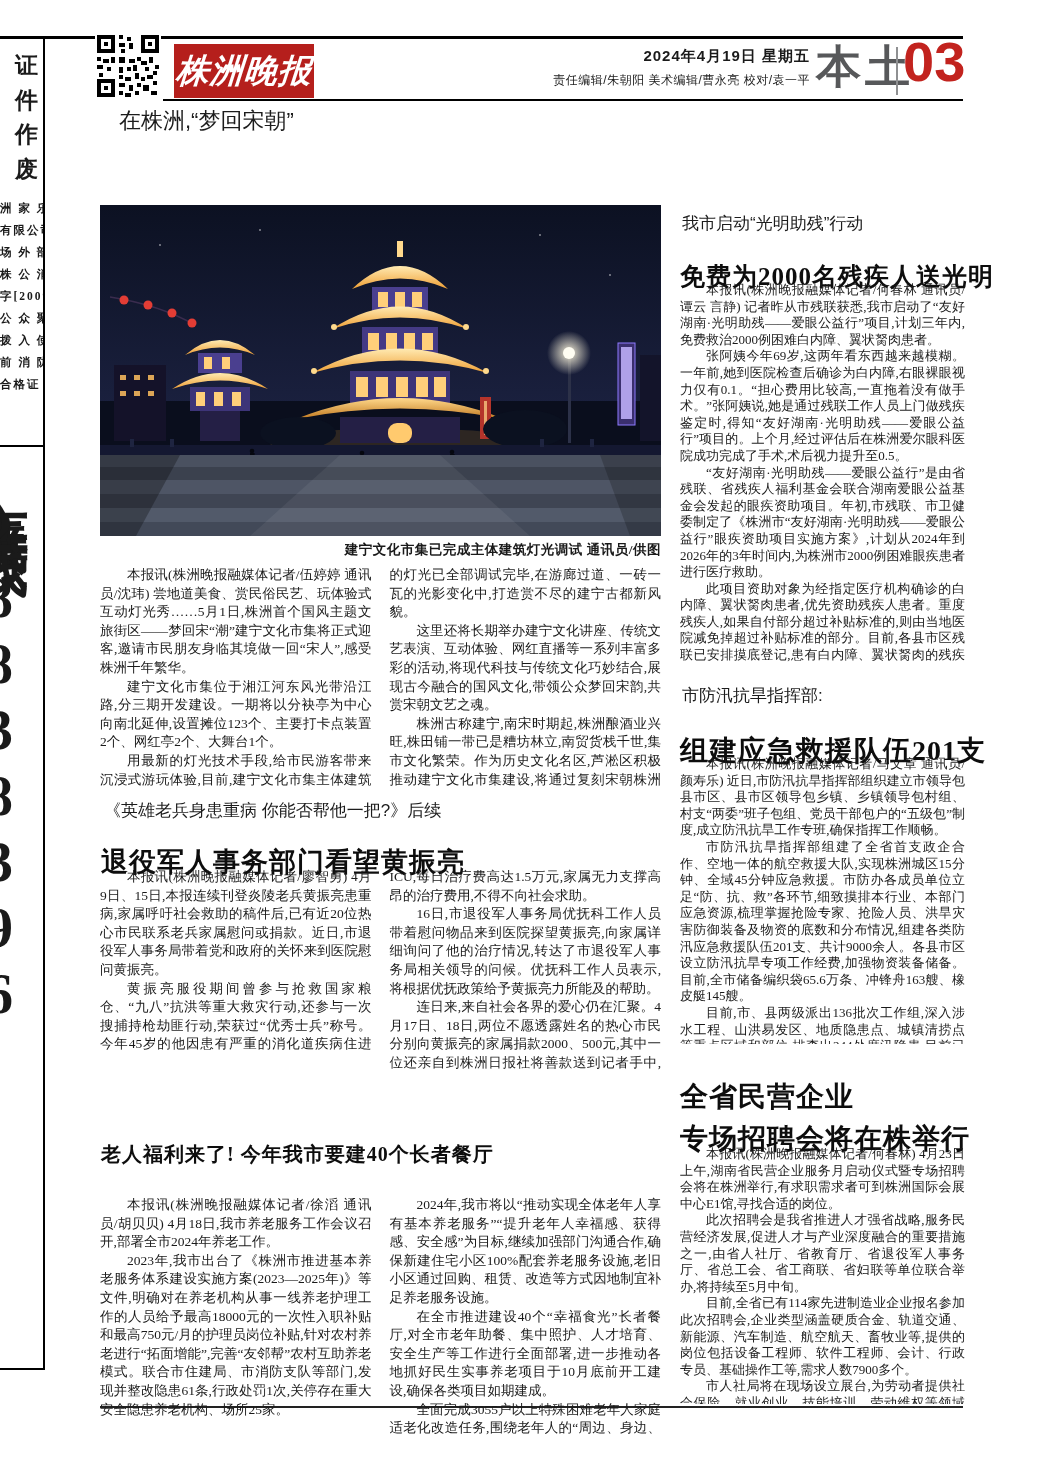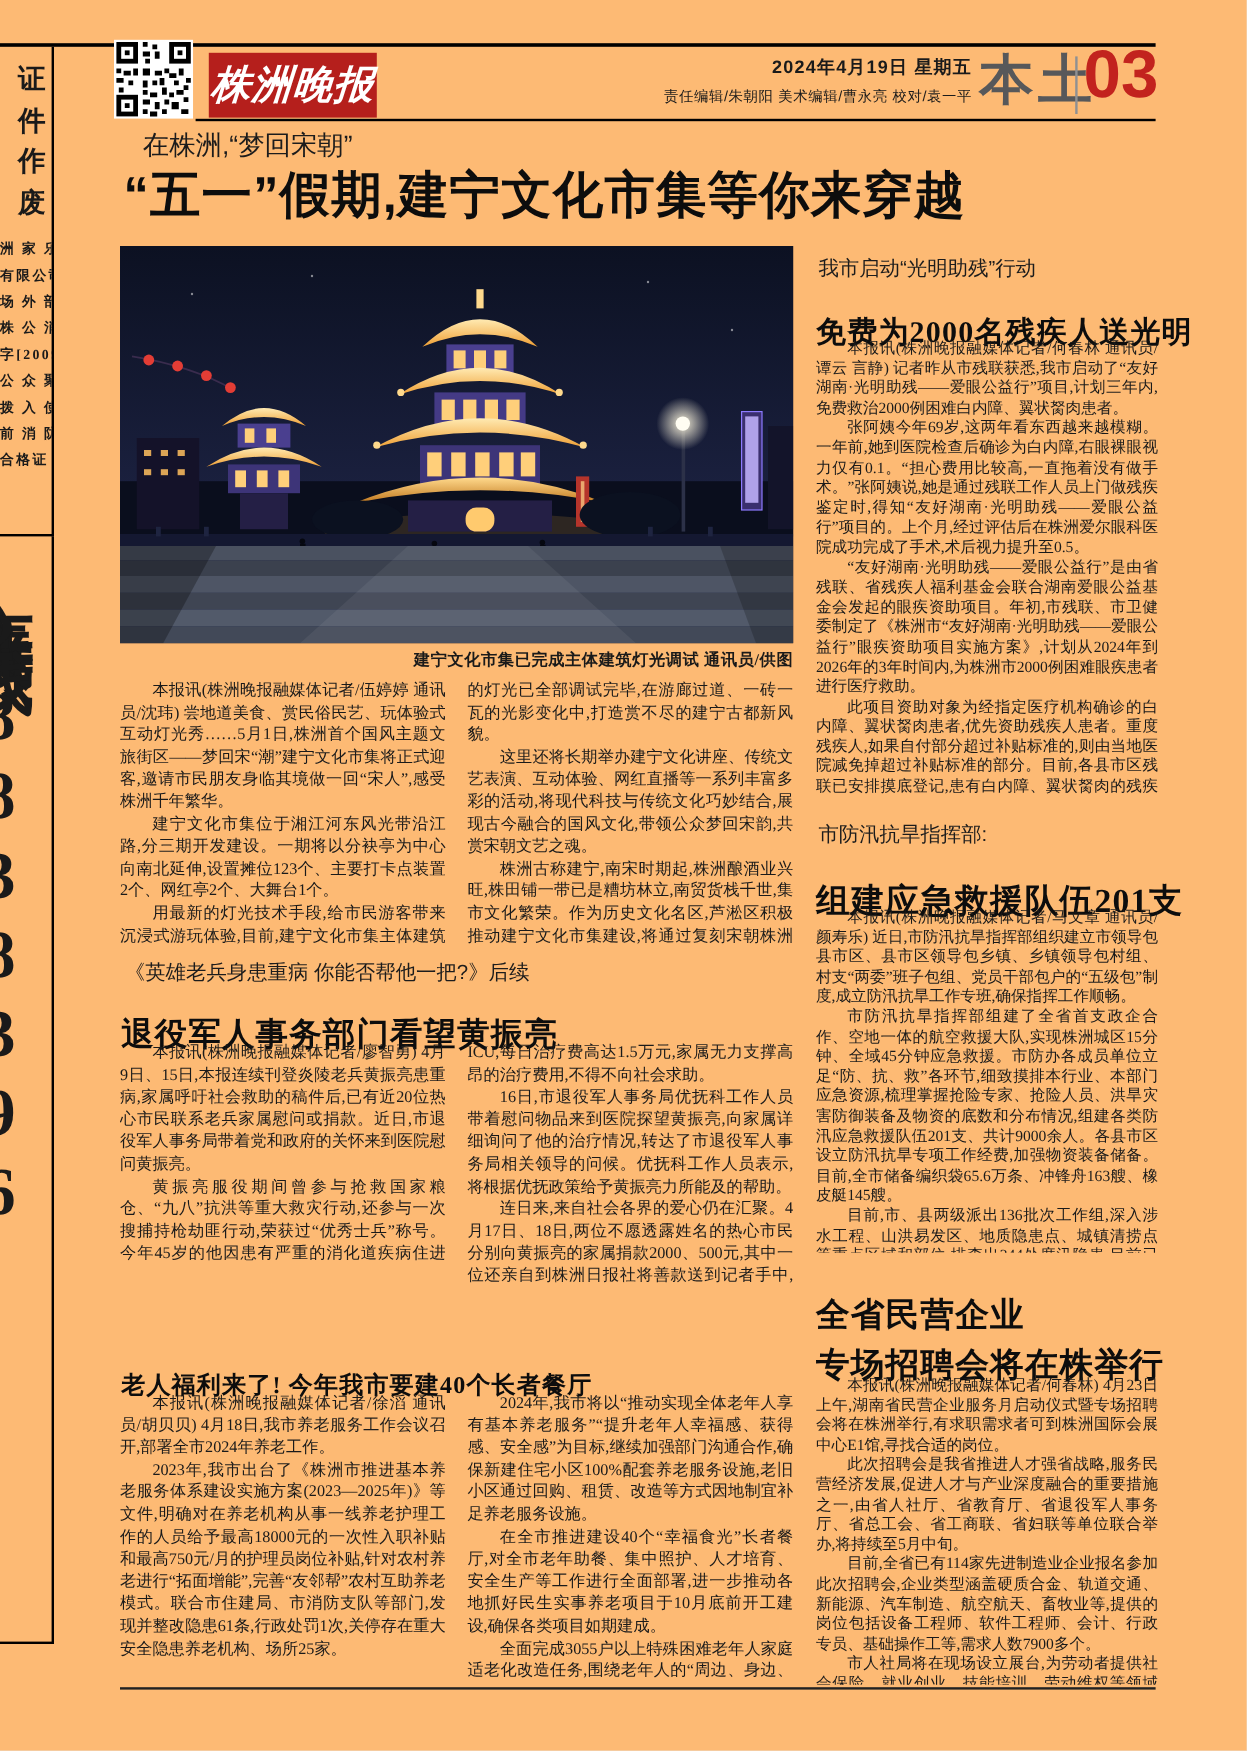--- a/index.html
+++ b/index.html
@@ -1,19 +1,19 @@
 <!DOCTYPE html>
 <html><head>
 <meta charset="utf-8">
 <style>
   * { margin:0; padding:0; box-sizing:border-box; }
   html,body { background:#e8e8e8; }
   #page {
     position:relative; width:1039px; height:1459px; margin:0 auto;
-    background:#fdba74; overflow:hidden;
+    background:#ffffff; overflow:hidden;
     font-family:"Liberation Serif","DejaVu Serif",serif; color:#1a1a1a;
   }
   .abs { position:absolute; }
 
   
   .top-rule   { left:0;   top:36px;   width:963px; height:3px; background:#000; }
   .header-rule{ left:163px; top:99px; width:800px; height:2px; background:#000; }
   .bottom-rule{ left:100px; top:1406px; width:863px; height:2px; background:#222; }
 
   
@@ -81,21 +81,21 @@
 
   
   .body-txt { text-align:justify; overflow:hidden; }
   .body-txt p { text-indent:2em; }
   .two-col { column-count:2; column-gap:18px; column-fill:auto; }
   .left-body  { font-size:13.5px; line-height:18.6px; }
   .right-body { font-size:13px;   line-height:16.6px; }
 
   .lead-body  { left:100px; top:566px;  width:561px; height:226px; }
   .vet-body   { left:100px; top:868px;  width:561px; height:220px; }
-  .elder-body { left:100px; top:1160px; width:561px; height:243px;font-family:Liberation Serif, serif; }
+  .elder-body { left:100px; top:1196px; width:561px; height:243px;font-family:Liberation Serif, serif; }
   .eye-body   { left:680px; top:282px;  width:285px; height:380px; }
   .flood-body { left:680px; top:756px;  width:285px; height:288px; }
   .job-body   { left:680px; top:1146px; width:285px; height:258px; }
 
   
   .photo { left:100px; top:205px; width:561px; height:331px; background:#10152a; }
   .photo svg { display:block; width:100%; height:100%; }
   .photo-caption {
     left:100px; top:541px; width:561px; text-align:right;
     font-size:13.5px; font-weight:bold; letter-spacing:0.5px;
@@ -155,21 +155,20 @@
   </div>
   <div class="abs header-meta">
     <div class="date-line">2024年4月19日 星期五</div>
     <div class="editors-line">责任编辑/朱朝阳 美术编辑/曹永亮 校对/袁一平</div>
   </div>
   <div class="abs section-label">本土</div>
   <div class="abs header-divider"></div>
   <div class="abs page-number">03</div>
 
   <div class="abs lead-kicker">在株洲,“梦回宋朝”</div>
-  <div class="abs lead-headline">“五一”假期,建宁文化市集等你来穿越</div>
 
   <div class="abs photo">
     <svg viewBox="0 0 561 331" preserveAspectRatio="none">
       <defs>
         <linearGradient id="sky" x1="0" y1="0" x2="0" y2="1">
           <stop offset="0" stop-color="#0c1122"></stop>
             <stop offset="0.65" stop-color="#1b2140"></stop>
             <stop offset="1" stop-color="#2a3052"></stop>
         </linearGradient>
         <linearGradient id="gold" x1="0" y1="0" x2="0" y2="1">

